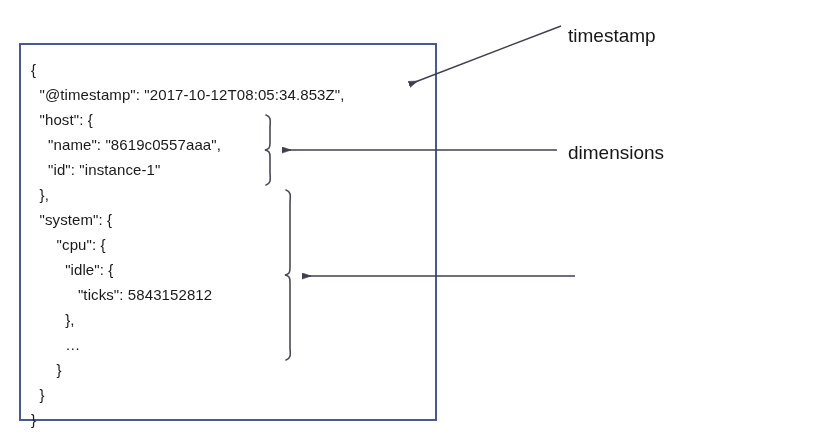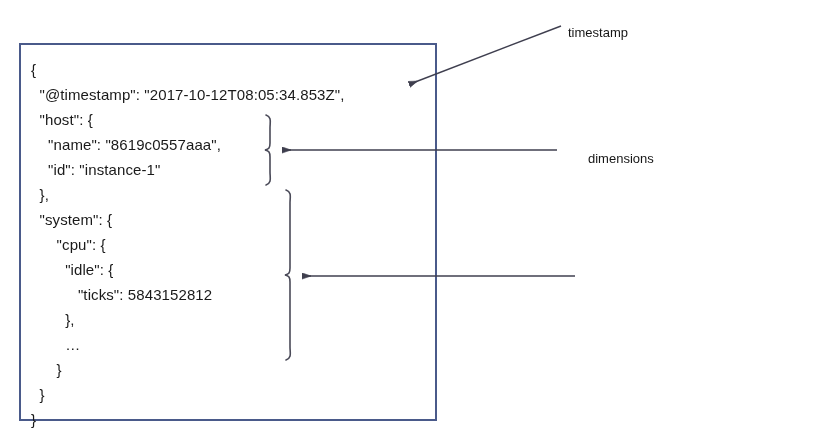--- a/index.html
+++ b/index.html
@@ -38,26 +38,26 @@
     line-height: 25px;
     color: #1a1a1a;
     white-space: pre;
     letter-spacing: 0.1px;
   }
 
   
   .annot-label {
     position: absolute;
     font-family: "Liberation Sans", sans-serif;
-    font-size: 13px;
+    font-size: 19px;
     color: #161616;
     white-space: nowrap;
   }
   #label-timestamp { left: 568px; top: 25px; }
-  #label-dimensions { left: 568px; top: 151px; margin-left: 20px; }
+  #label-dimensions { left: 568px; top: 142px; }
   #label-metric { left: 588px; top: 276px; }
 
   
   #overlay {
     position: absolute;
     left: 0;
     top: 0;
     width: 817px;
     height: 437px;
     pointer-events: none;

